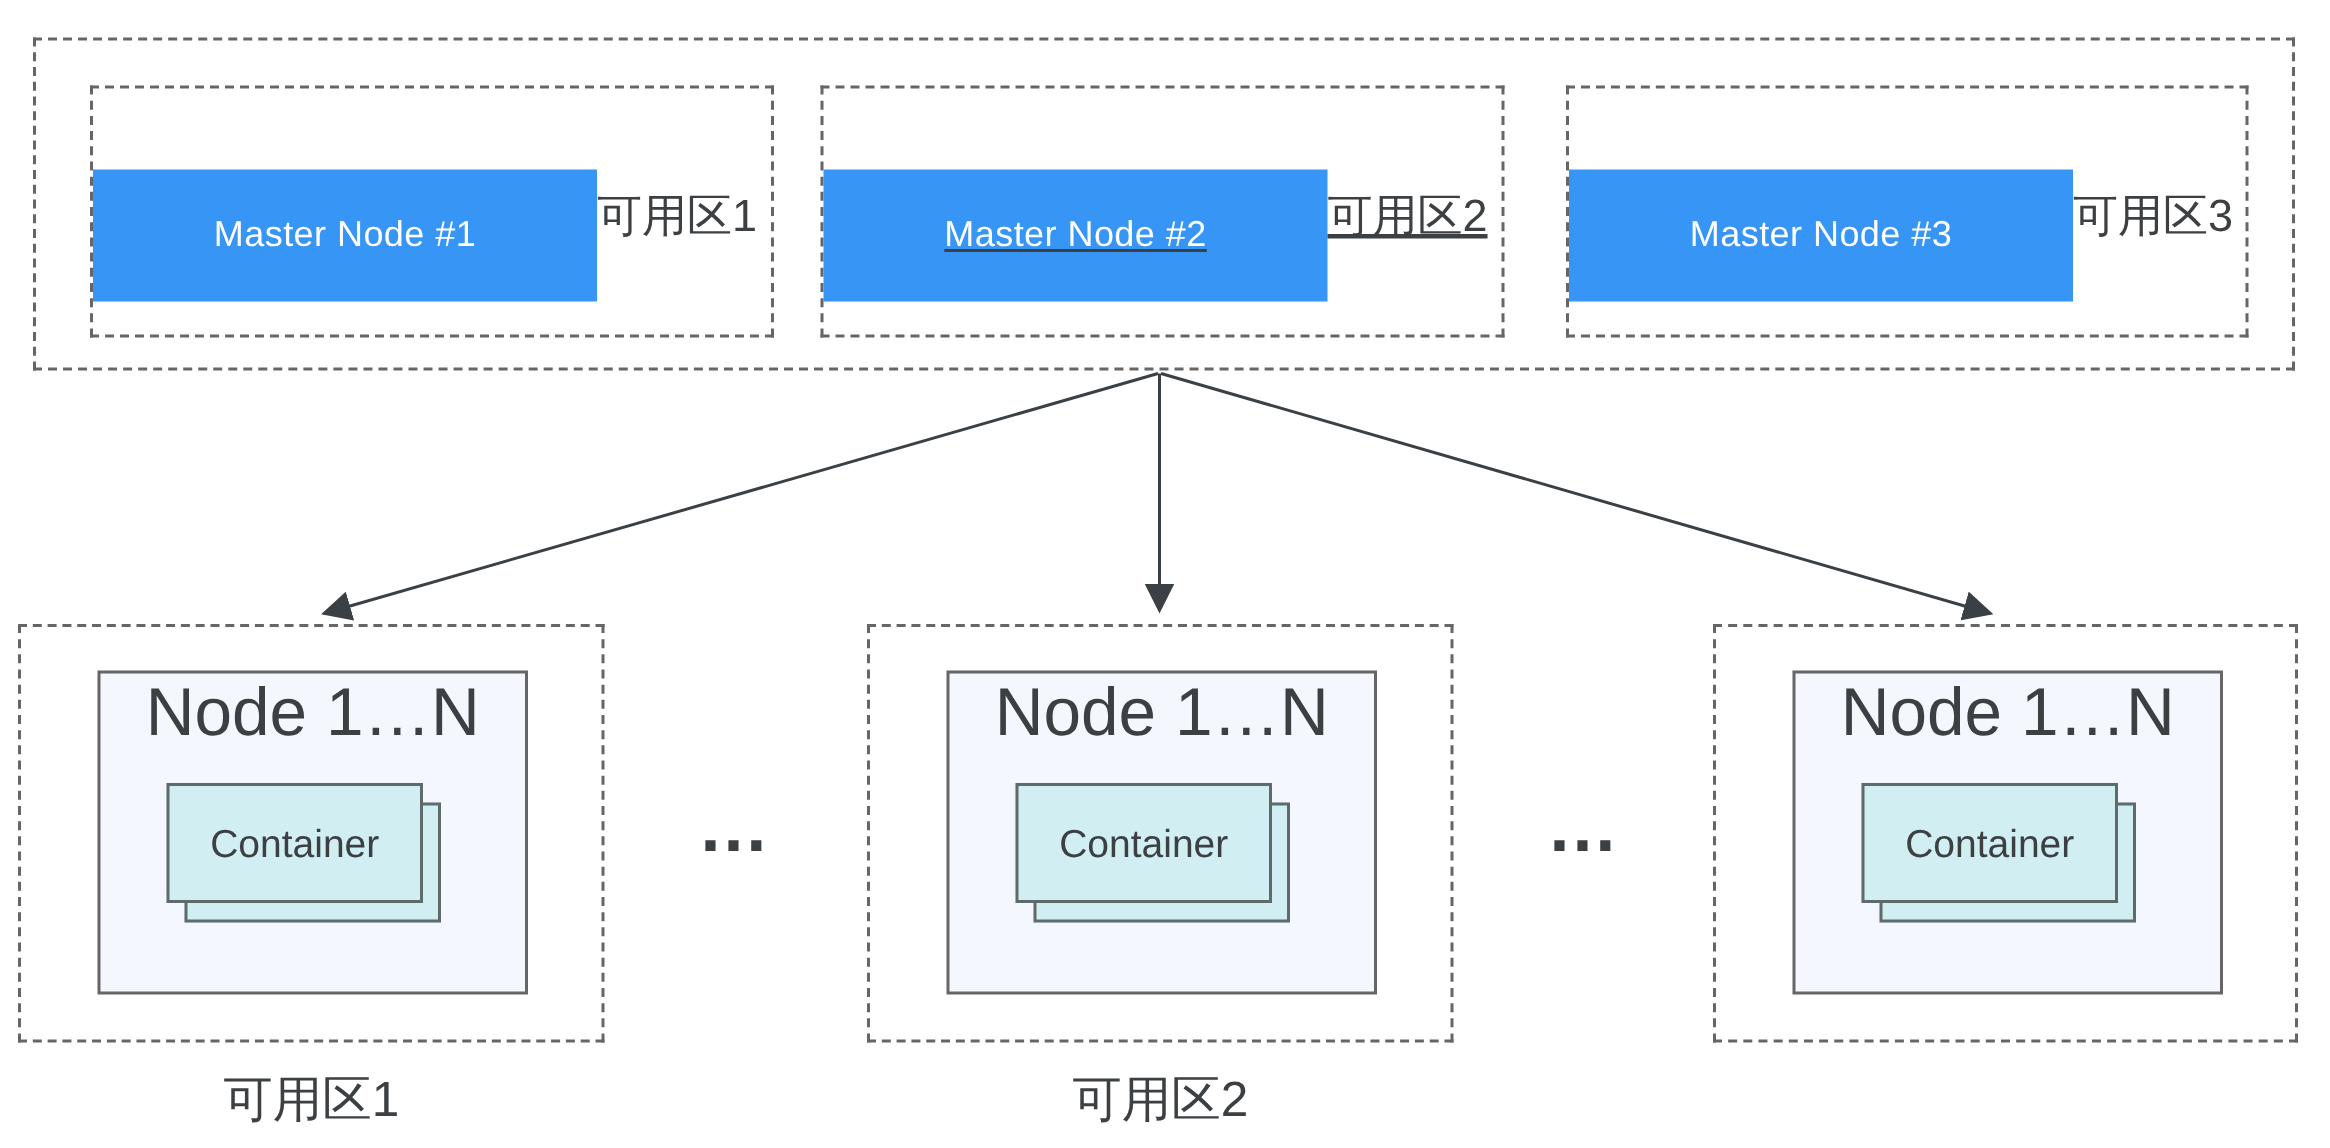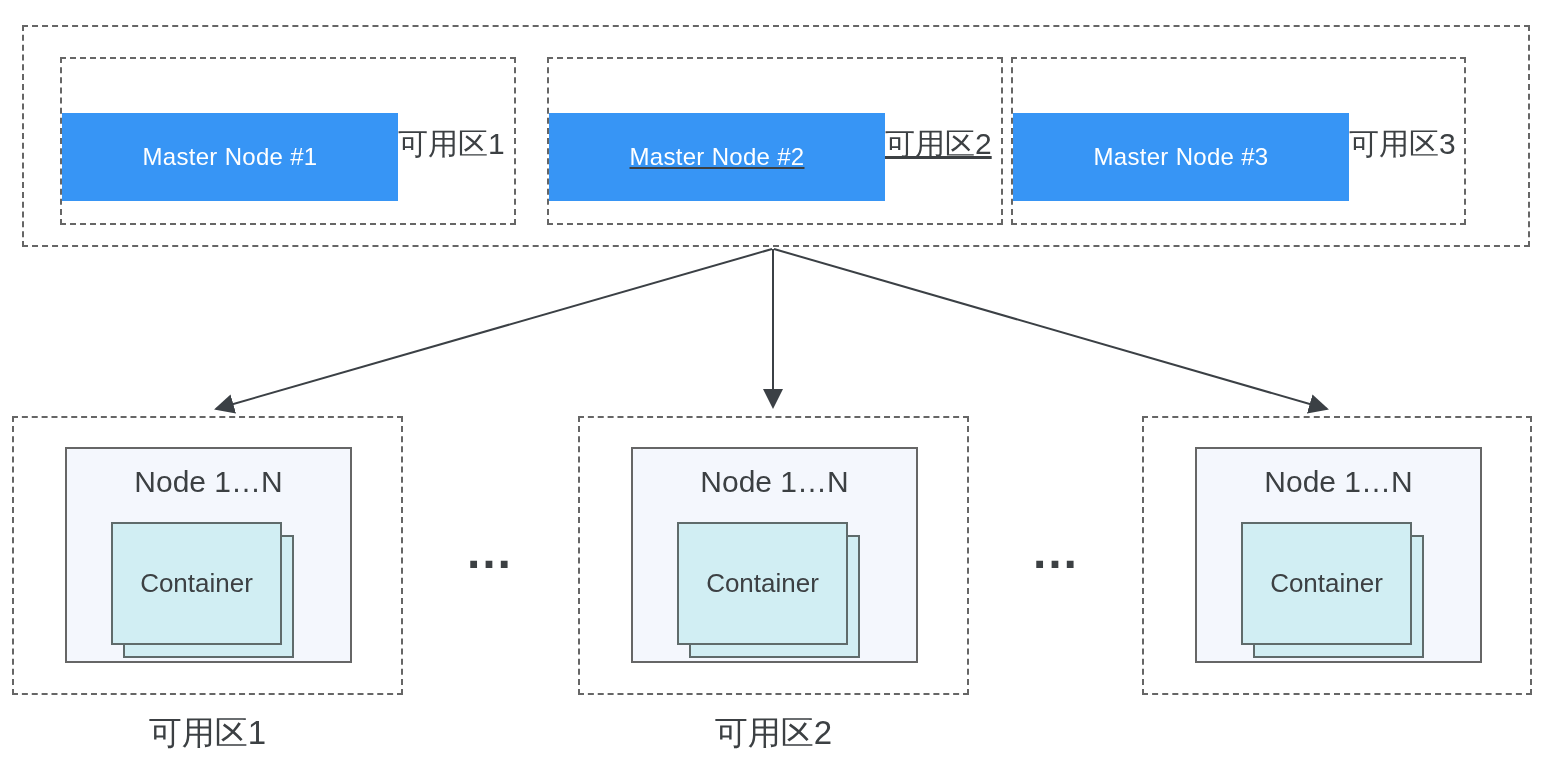--- a/index.html
+++ b/index.html
@@ -27,21 +27,21 @@
     position: absolute;
     top: 30px;
     height: 168px;
     border: 2px dashed var(--border-dark, #666666);
     display: flex;
     flex-direction: row;
     align-items: center;
   }
   .zone-top.z1 { left: 36px;  width: 456px; }
   .zone-top.z2 { left: 523px; width: 456px; text-decoration: underline; }
-  .zone-top.z3 { left: 987px; width: 455px; text-align: center; }
+  .zone-top.z3 { left: 1020px; width: 455px; text-align: center; }
   .master-btn {
     margin-top: 31px;
     width: 336px; height: 88px;
     background: var(--master-fill, #3795F5);
     color: var(--master-text, #ffffff);
     font-size: 24px;
     display: flex; align-items: center; justify-content: center;
     letter-spacing: 0.3px;
   }
   .zone-top-label {
@@ -71,33 +71,33 @@
     border: 2px dashed var(--border-dark, #666666);
   }
   .node-box {
     position: absolute;
     left: 51px; top: 29px;
     width: 287px; height: 216px;
     background: var(--node-fill, #F4F7FD);
     border: 2px solid var(--border-dark, #666666);
   }
   .node-title {
-    margin-top: 16px;
+    margin-top: 0;
     text-align: center;
-    font-size: 30px;
+    font-size: 45px;
     color: var(--text, #3C4043);
   }
   .container-stack {
     position: absolute;
     left: 44px; top: 73px;
     width: 185px; height: 114px;
   }
   .container-card {
     position: absolute;
-    width: 171px; height: 123px;
+    width: 171px; height: 80px;
     background: var(--container-fill, #D1EEF3);
     border: 2px solid var(--container-border, #5F6B6B);
   }
   .container-card.back  { left: 12px; top: 13px; }
   .container-card.front {
     left: 0; top: 0;
     display: flex; align-items: center; justify-content: center;
     font-size: 26px;
     color: var(--text, #3C4043);
   }

